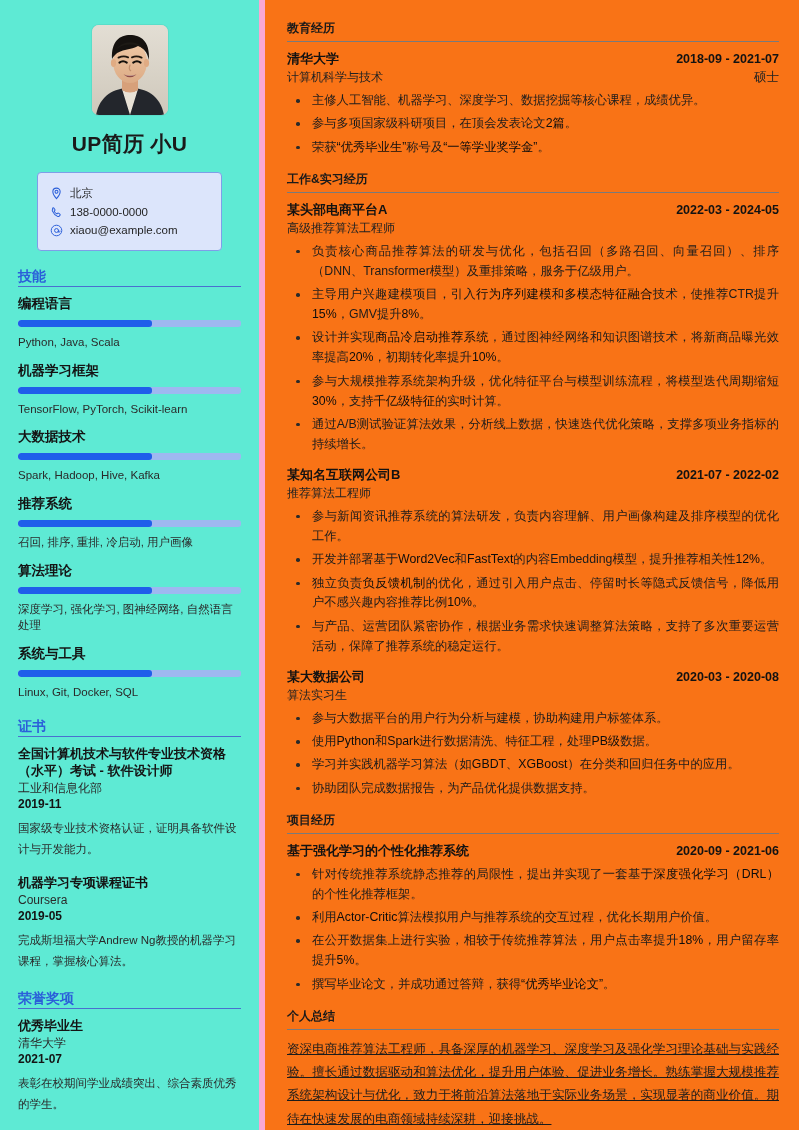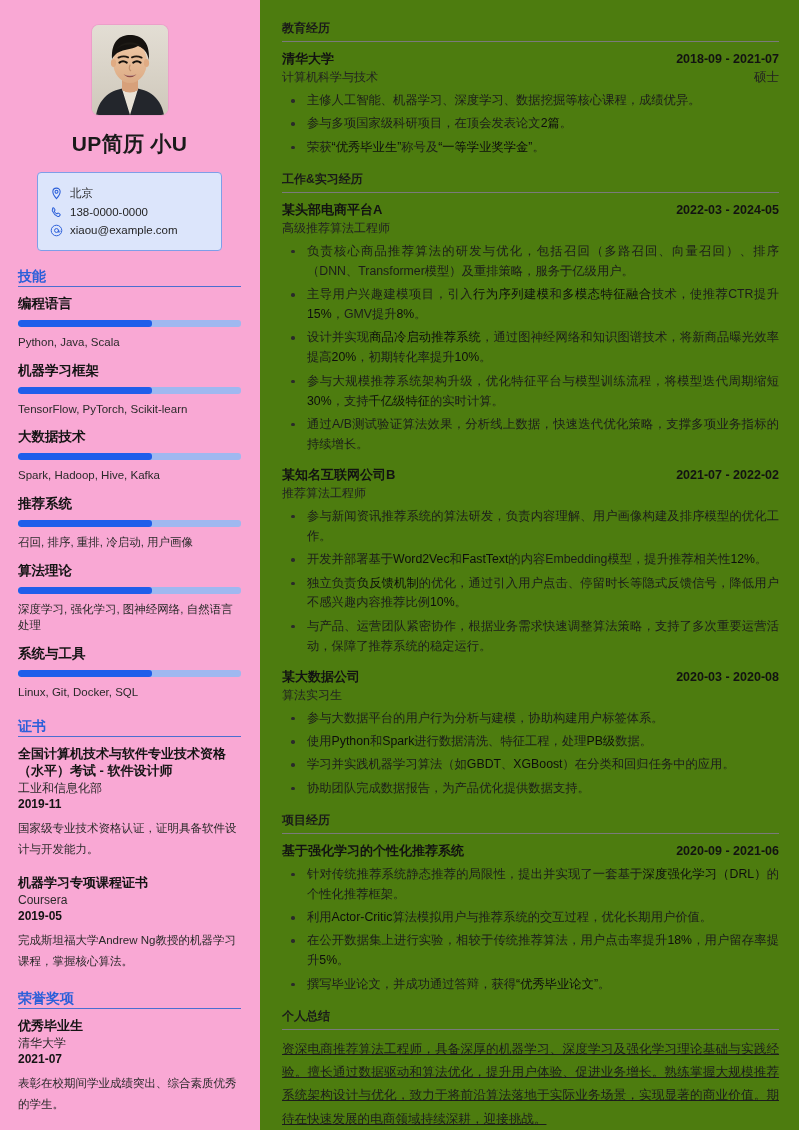--- a/index.html
+++ b/index.html
@@ -9,21 +9,21 @@
     overflow: hidden;
     background: #ffffff;
     font-family: "Liberation Sans", "DejaVu Sans", sans-serif;
   }
   .page { display: flex; width: 799px; height: 1130px; }
 
   
   .sidebar {
     width: 259px;
     flex: 0 0 259px;
-    background: #f9a8d4;
+    background: #5eead4;
     padding: 22px 18px 0 18px;
     overflow: hidden;
     position: relative;
   }
   .photo-wrap { display: flex; justify-content: center; margin-top: 3px; }
   .photo {
     width: 76px; height: 90px; border-radius: 7px;
     overflow: hidden; position: relative;
     background: #d9d5cd;
     box-shadow: 0 0 0 1px rgba(0,0,0,.05);
@@ -75,24 +75,24 @@
 
   .cert { margin-bottom: 13px; }
   .cert-title { font-size: 13px; font-weight: 700; color: #141414; line-height: 1.32; }
   .cert-org { font-size: 12px; color: #2a2a2a; line-height: 1.35; margin-top: 1px; }
   .cert-date { font-size: 12px; font-weight: 700; color: #141414; margin-top: 1px; }
   .cert-desc { font-size: 11.5px; color: #2a2a2a; line-height: 1.85; margin-top: 7px; }
 
   
   .main {
     flex: 1 1 auto;
-    border-left: 1px solid #f9a8d4;
+    border-left: 6px solid #f9a8d4;
     padding: 20px 20px 16px 22px;
     overflow: hidden;
-    background: #4d7c0f;
+    background: #f97316;
   }
   .sec { margin-bottom: 13px; }
   .sec-head {
     font-size: 12px; font-weight: 700; color: #1a1a1a;
     padding-bottom: 4px;
     border-bottom: 1.3px solid #7a7a7a;
     margin-bottom: 8px;
   }
   .entry { margin-bottom: 11px; }
   .entry-top { display: flex; justify-content: space-between; align-items: baseline; }

